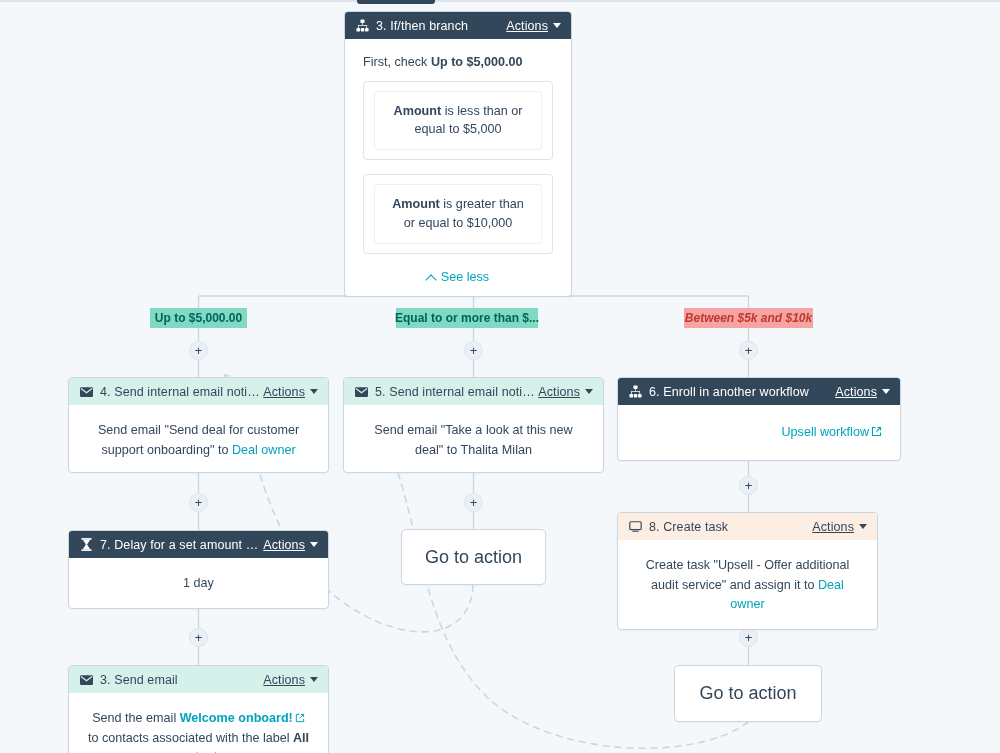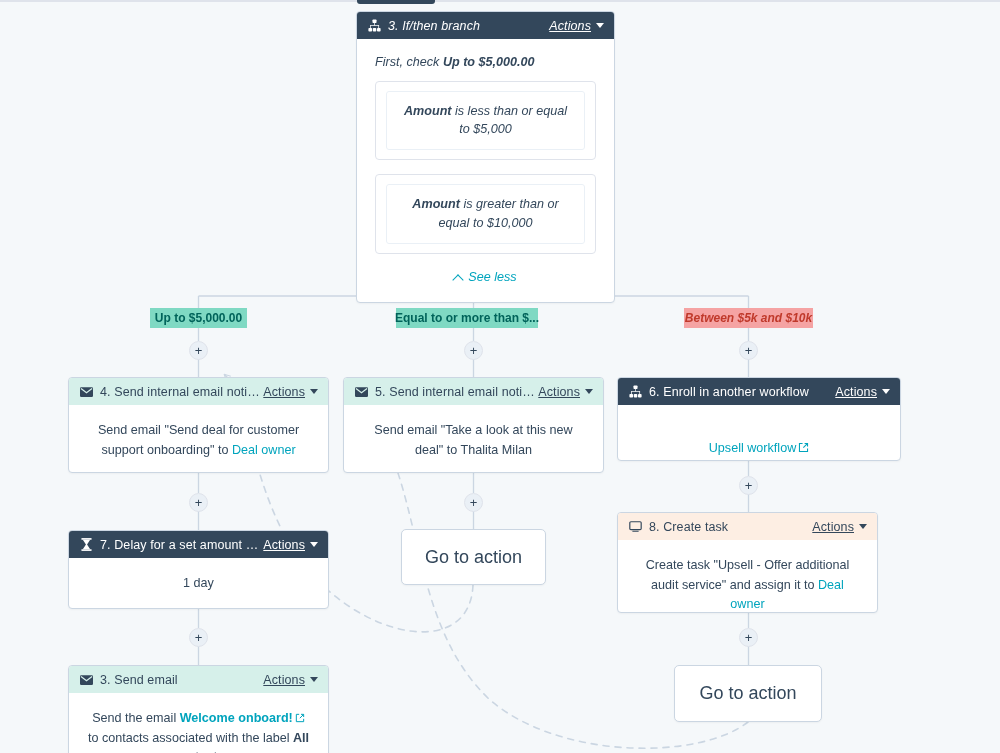--- a/index.html
+++ b/index.html
@@ -205,41 +205,41 @@
     </g>
 
     <g stroke="#cbd6e2" stroke-width="1.6" fill="none" stroke-dasharray="6 6" stroke-linecap="round">
 
       <path d="M 473 585 C 470 660, 360 640, 300 560 C 250 490, 250 400, 225 375" marker-end="url(#arrowhead)"></path>
 
       <path d="M 748 722 C 700 760, 560 760, 490 700 C 400 615, 430 470, 352 392"></path>
     </g>
   </svg>
 
-  <div class="card" style="left:356px; top:11px; width:259px;font-style:italic;">
+  <div class="card" style="left:344px; top:11px; width:228px;">
     <div class="card-head head-dark">
       <span class="hicon">
         <svg width="13" height="13" viewBox="0 0 16 16" fill="#ffffff">
           <rect x="5.5" y="0.5" width="5" height="4.5" rx="1"></rect>
           <rect x="0.5" y="11" width="4.5" height="4.5" rx="1"></rect>
           <rect x="5.9" y="11" width="4.3" height="4.5" rx="1"></rect>
           <rect x="11.1" y="11" width="4.4" height="4.5" rx="1"></rect>
           <rect x="7.6" y="5" width="0.9" height="3"></rect>
           <rect x="2.6" y="7.6" width="11" height="0.9"></rect>
           <rect x="2.6" y="7.6" width="0.9" height="3.5"></rect>
           <rect x="12.7" y="7.6" width="0.9" height="3.5"></rect>
         </svg>
       </span>
       <span class="htitle">3. If/then branch</span>
       <span class="actions">
         <span class="alabel">Actions</span>
         <span class="caret"></span>
       </span>
     </div>
-    <div class="card-body left" style="padding:14px 18px 14px;">
+    <div class="card-body left" style="padding:14px 18px 8px;">
 
       <div class="cond-label">
         <span>First, check </span><span class="bold">Up to $5,000.00</span>
       </div>
       <div class="cond-box">
         <div class="cond-inner">
           <span class="bold">Amount</span><span> is less than or equal to $5,000</span>
         </div>
       </div>
 
@@ -344,21 +344,21 @@
           <rect x="2.6" y="7.6" width="0.9" height="3.5"></rect>
           <rect x="12.7" y="7.6" width="0.9" height="3.5"></rect>
         </svg>
       </span>
       <span class="htitle">6. Enroll in another workflow</span>
       <span class="actions">
         <span class="alabel">Actions</span>
         <span class="caret"></span>
       </span>
     </div>
-    <div class="card-body" style="padding-top:34px;">
+    <div class="card-body" style="padding-top:18px;text-align:right;">
       <span class="link">Upsell workflow</span><span class="ext-icon">
         <svg width="11" height="11" viewBox="0 0 12 12" fill="none" stroke="#00a4bd" stroke-width="1.2">
           <path d="M5 1.6 H1.6 V10.4 H10.4 V7"></path>
             <path d="M7.2 1.6 H10.4 V4.8"></path>
             <path d="M10.2 1.8 L5.8 6.2"></path>
         </svg>
       </span>
     </div>
   </div>
 
@@ -375,21 +375,21 @@
       <span class="actions">
         <span class="alabel">Actions</span>
         <span class="caret"></span>
       </span>
     </div>
     <div class="card-body" style="">
       <span>1 day</span>
     </div>
   </div>
 
-  <div class="card" style="left:617px; top:512px; width:261px; height:101px;">
+  <div class="card" style="left:617px; top:512px; width:261px; height:118px;">
     <div class="card-head head-peach">
       <span class="hicon">
         <svg width="13" height="11" viewBox="0 0 14 12" fill="none" stroke="#33475b" stroke-width="1.3">
           <rect x="0.8" y="0.8" width="12.4" height="8.6" rx="1.2"></rect>
           <path d="M3.6 11.2 H10.4"></path>
         </svg>
       </span>
       <span class="htitle">8. Create task</span>
       <span class="actions">
         <span class="alabel">Actions</span>

